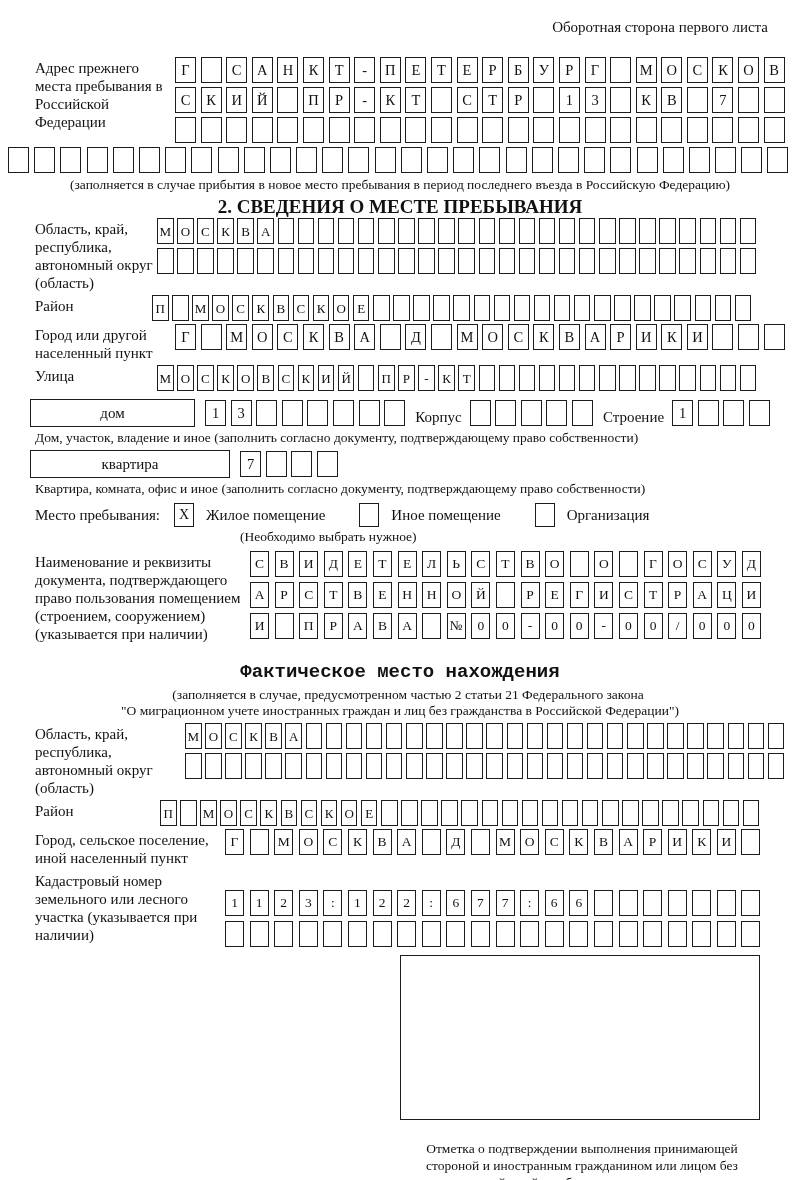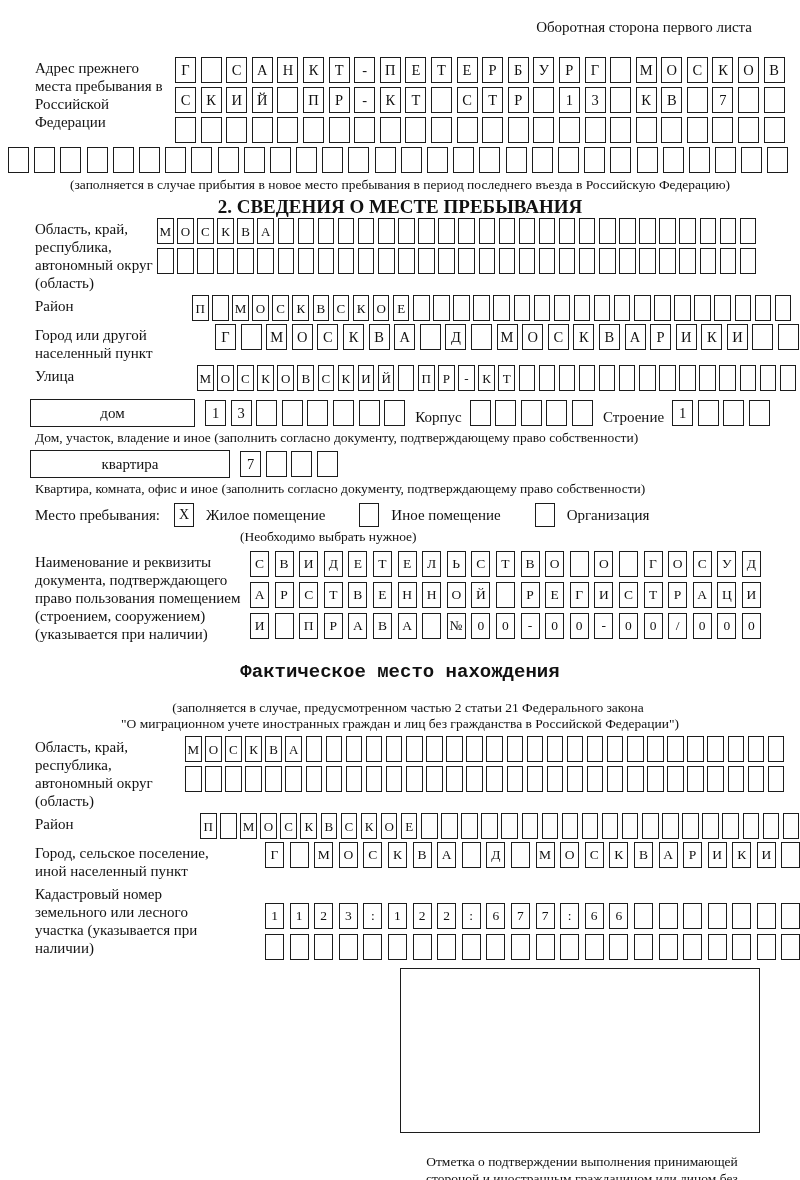--- a/index.html
+++ b/index.html
@@ -1,21 +1,21 @@
 <!DOCTYPE html>
 <html><head>
 <meta charset="utf-8">
 <style>
   * { margin:0; padding:0; box-sizing:border-box; }
   html,body { background:#ffffff; }
   body { width:800px; height:1180px; overflow:hidden;
          font-family:"Liberation Serif","DejaVu Serif",serif; color:#111; }
   .page { position:relative; width:800px; height:1180px; background:#fff; }
 
-  .header-note { margin-top:18px; padding-right:48px; text-align:right;
+  .header-note { margin-top:18px; padding-right:32px; text-align:right;
                  font-size:15px; line-height:19px; }
 
   .field { display:flex; align-items:flex-start; margin-left:35px; }
   .flabel { font-size:15px; line-height:18px; flex:none; padding-top:2px; }
   .w140 { width:140px; } .w122 { width:122px; } .w117 { width:117px; }
   .w215 { width:215px; } .w150 { width:150px; } .w125 { width:125px; }
   .w190 { width:190px; }
 
   .rows { display:flex; flex-direction:column; gap:4px; }
 
@@ -47,22 +47,22 @@
   .checkbox { flex:none; width:20px; height:24px; border:1.5px solid #1c1c1c;
               display:flex; align-items:center; justify-content:center;
               font-size:14px; margin-right:12px; }
   .opt-label { font-size:15px; margin-right:34px; }
 
   .stamp-box { margin-left:400px; margin-top:8px; width:360px; height:165px;
                border:1.6px solid #1c1c1c; background:#fff; }
   .stamp-cap { margin-left:398px; margin-top:20px; width:368px;
                text-align:center; font-size:13.5px; line-height:17px; }
 
-  .mt2{margin-top:2px;} .mt3{margin-top:3px;gap:40px;} .mt4{margin-top:4px;}
-  .mt5{margin-top:18px;padding-left:16px;} .mt6{margin-top:6px;} .mt8{margin-top:20px;font-family:Liberation Mono, monospace;}
+  .mt2{margin-top:2px;} .mt3{margin-top:3px;} .mt4{margin-top:4px;}
+  .mt5{margin-top:5px;padding-left:16px;} .mt6{margin-top:6px;} .mt8{margin-top:20px;font-family:Liberation Mono, monospace;}
   .mt20{margin-top:20px;}
   .note-under { margin-left:240px; margin-top:2px; }
 </style>
 </head>
 <body>
 
 <div class="page">
 
   <div class="header-note">Оборотная сторона первого листа</div>
 

